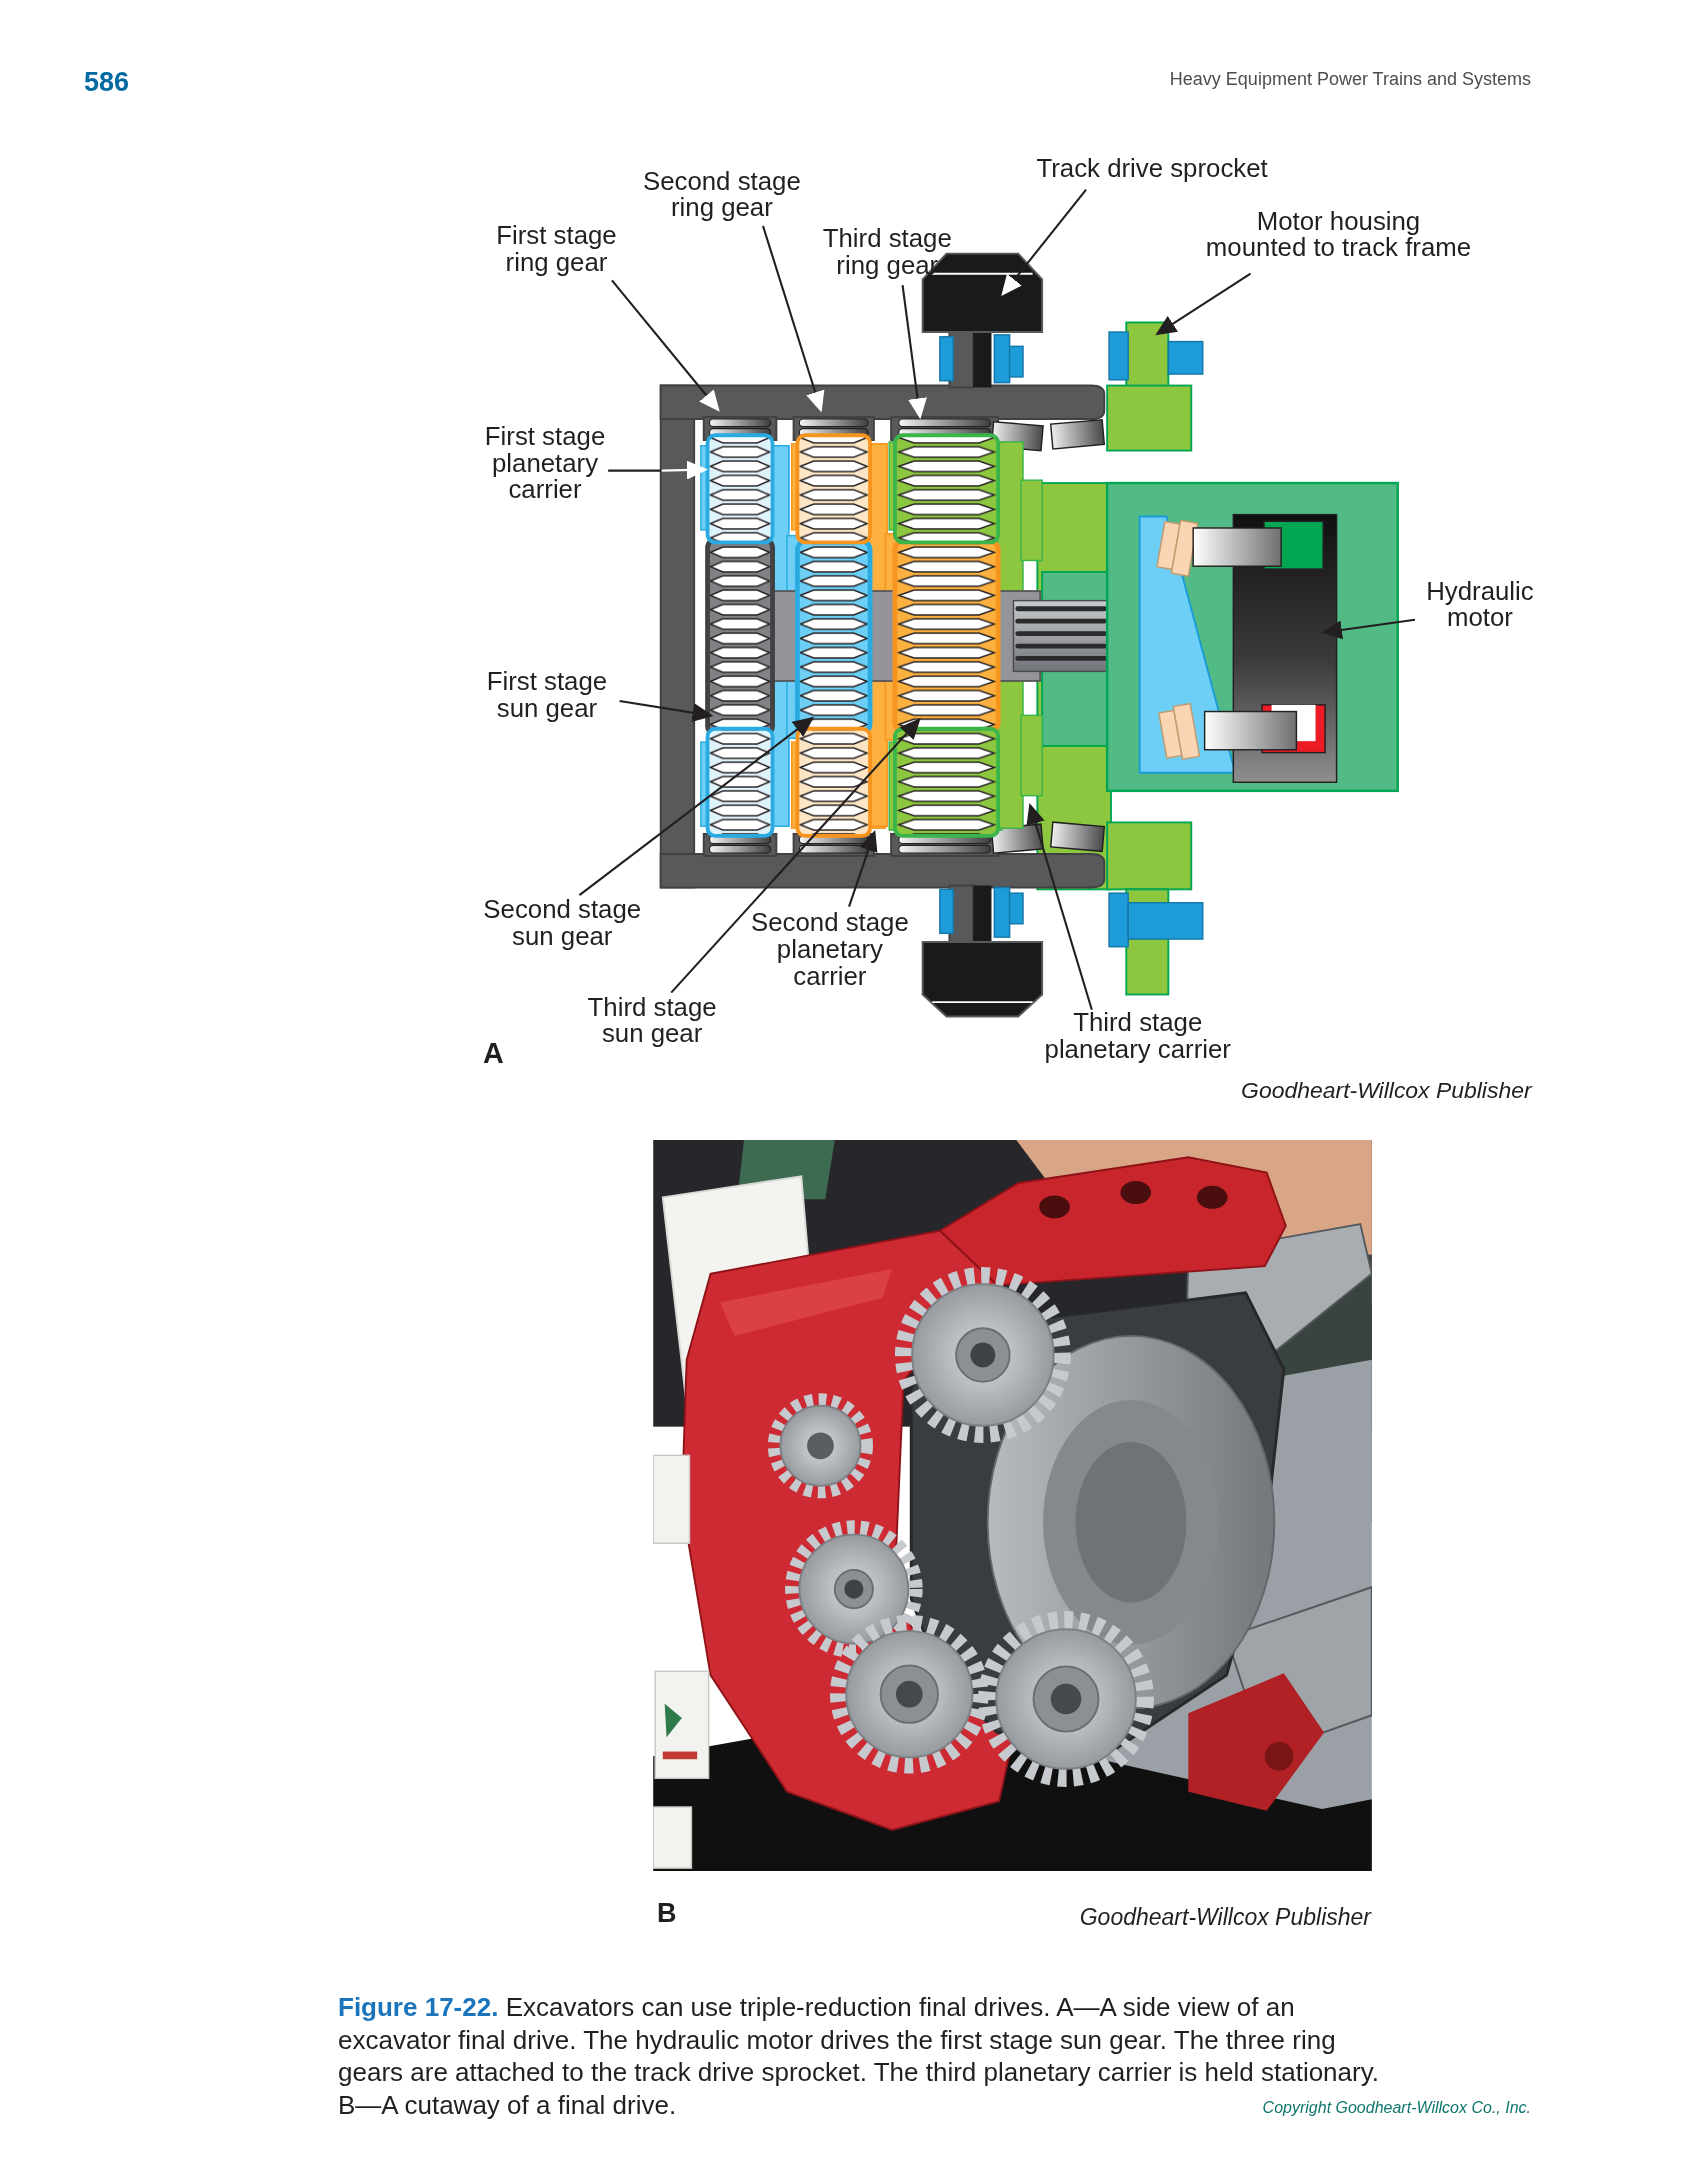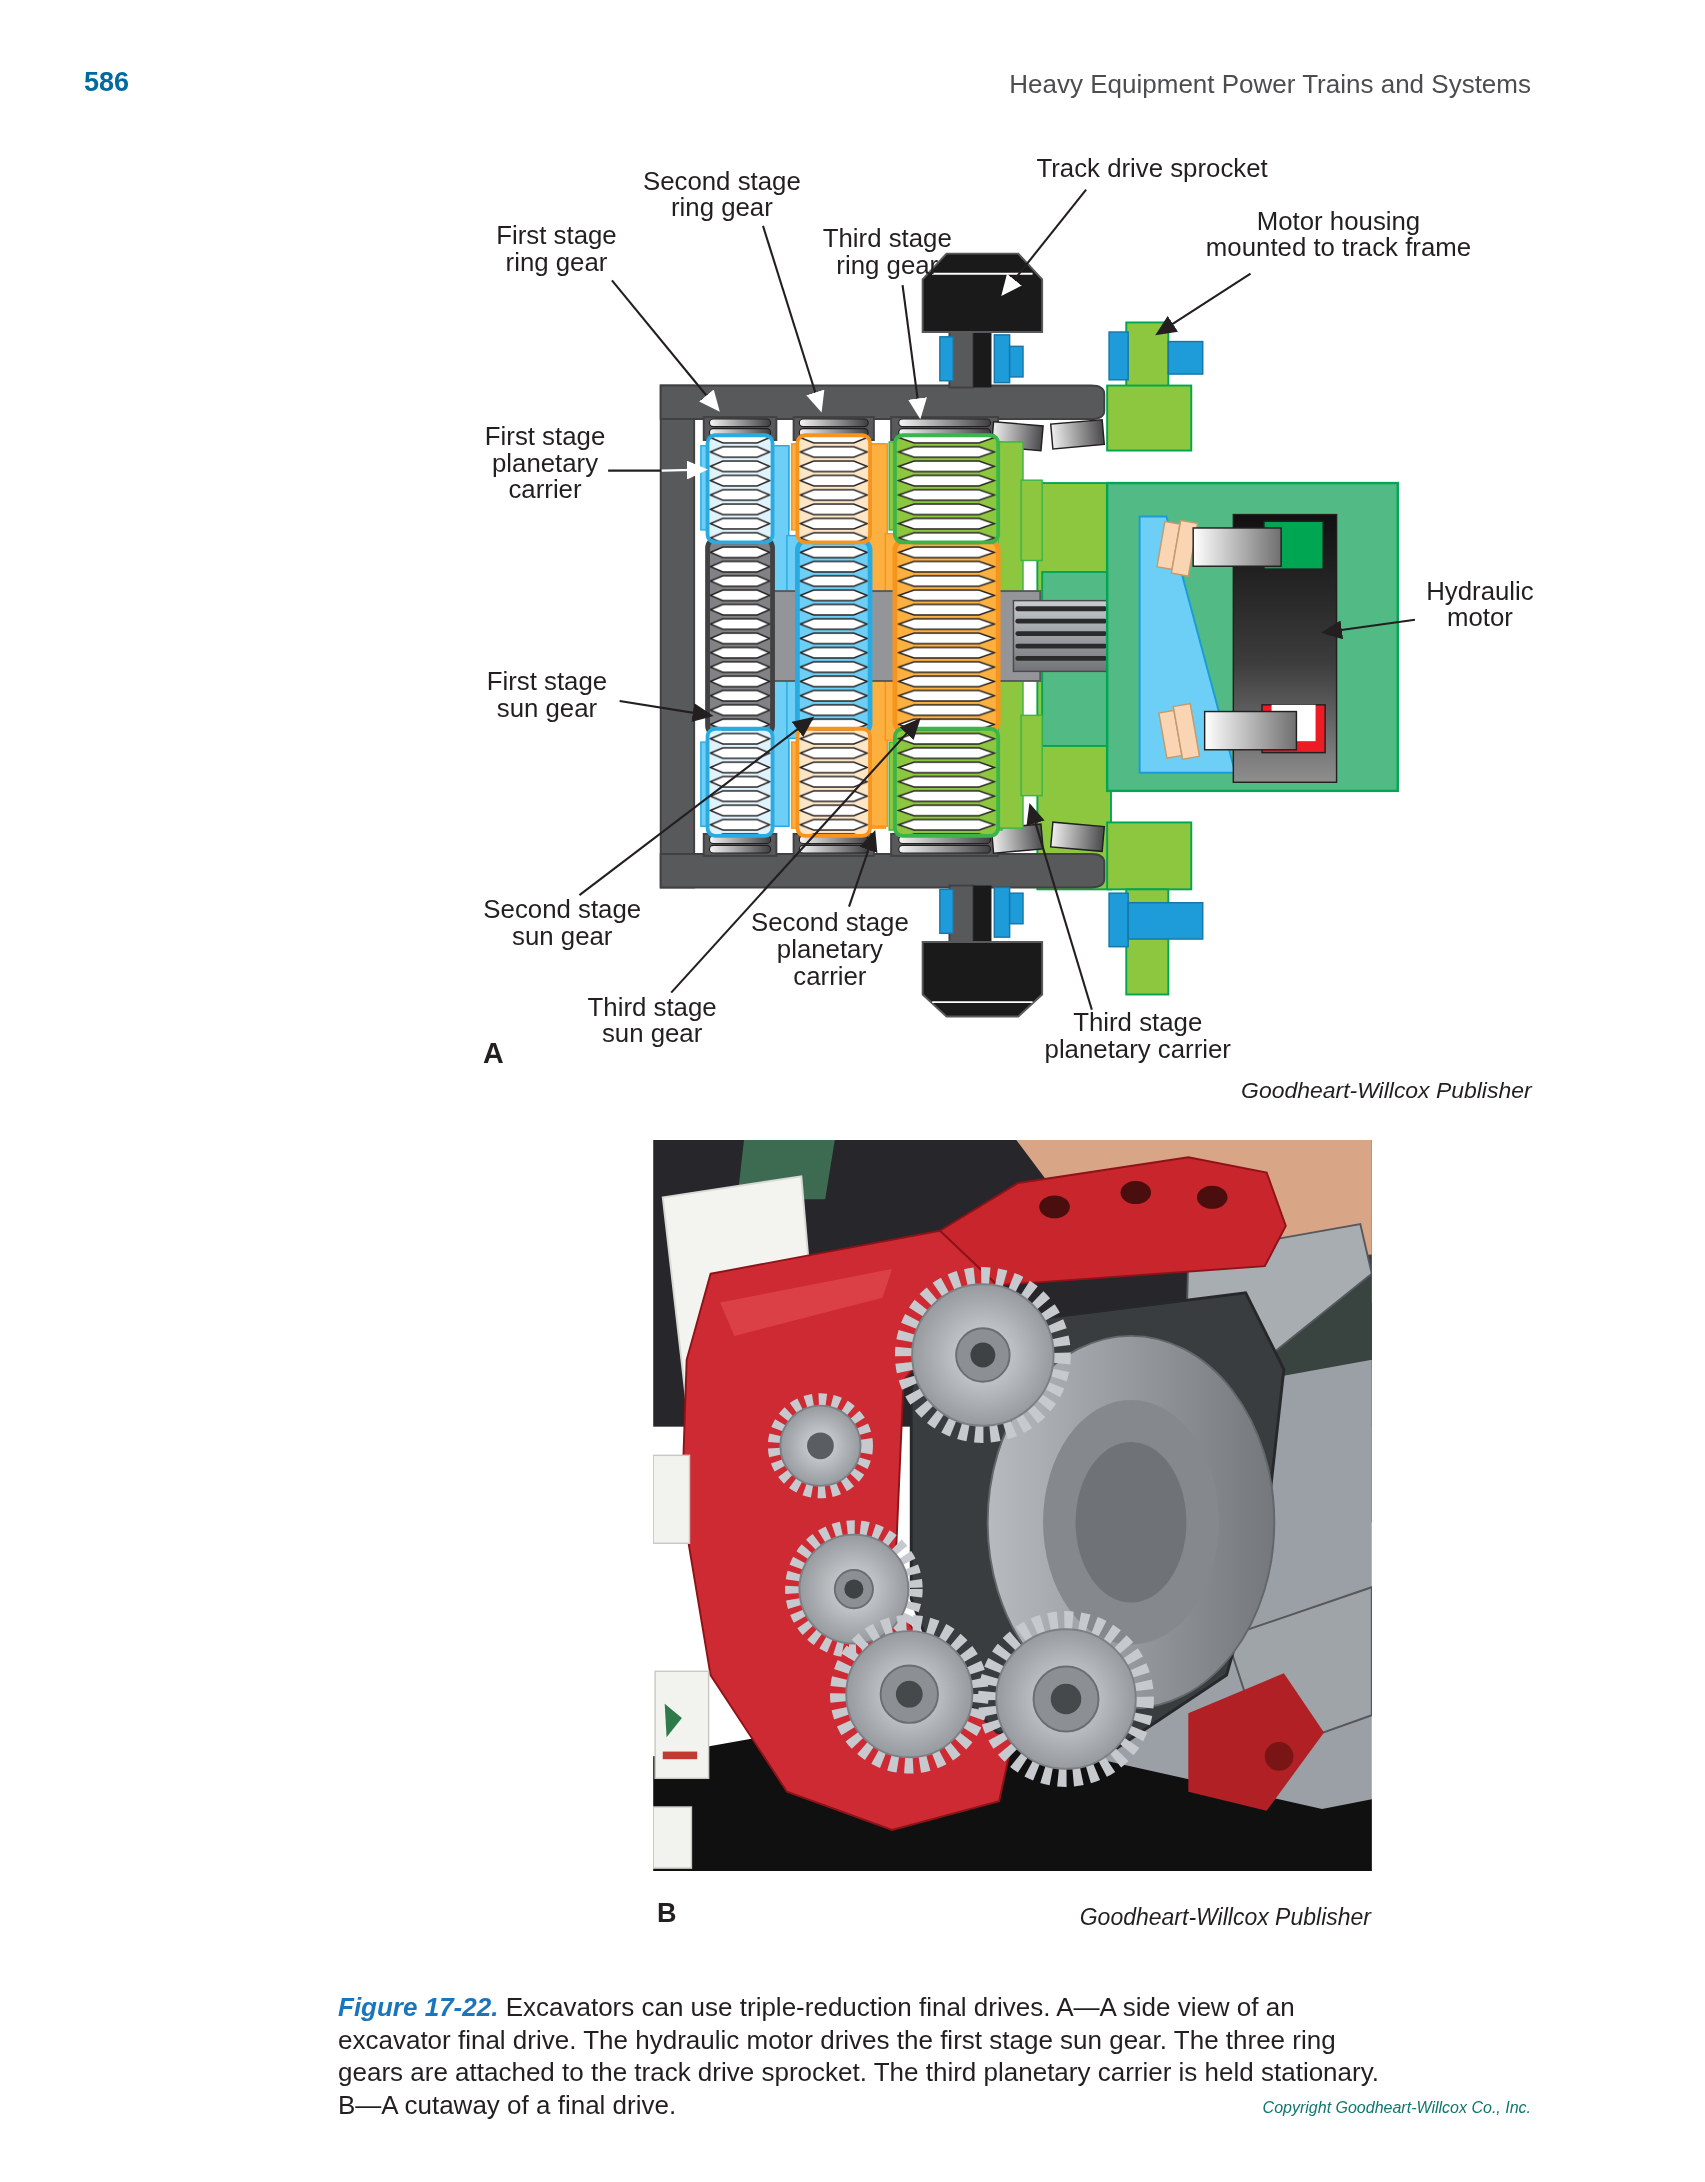--- a/index.html
+++ b/index.html
@@ -1,33 +1,33 @@
 <!DOCTYPE html>
 <html><head>
 <meta charset="utf-8">
 <style>
   html,body{margin:0;padding:0;}
   body{
     width:1705px;height:2182px;position:relative;background:#ffffff;
     font-family:"Liberation Sans", sans-serif;color:#231F20;overflow:hidden;
   }
   .hdr-num{position:absolute;left:84px;top:67px;font-size:27px;font-weight:bold;color:#0369a1;}
-  .hdr-title{position:absolute;right:174px;top:69px;font-size:26px;color:#4D4D4F;}
+  .hdr-title{position:absolute;right:174px;top:69px;font-size:18px;color:#4D4D4F;}
   #diagram-svg{position:absolute;left:411px;top:115px;}
   #photo-svg{position:absolute;left:653px;top:1140px;}
   .lbl{font-size:27px;fill:#231F20;}
   .lbl-bold{font-size:30px;font-weight:bold;fill:#231F20;}
   .credit{font-size:24px;font-style:italic;fill:#231F20;}
   .b-label{position:absolute;left:657px;top:1898px;font-size:27px;font-weight:bold;color:#231F20;}
   .credit-b{position:absolute;top:1904px;right:334px;font-size:23px;font-style:italic;color:#231F20;}
   .caption{
     position:absolute;left:338px;top:1965px;width:1051px;
     font-size:26px;line-height:32.5px;color:#231F20;
   }
-  .caption strong{color:#1B75BC;font-weight:bold;font-style:italic;}
+  .caption strong{color:#1B75BC;font-weight:bold;}
   .footer{
     position:absolute;right:174px;top:2099px;font-size:16px;color:#0f766e;font-style:italic;
   }
 </style>
 </head>
 <body>
 
 <div class="hdr-num">586</div>
 <div class="hdr-title">Heavy Equipment Power Trains and Systems</div>
 

